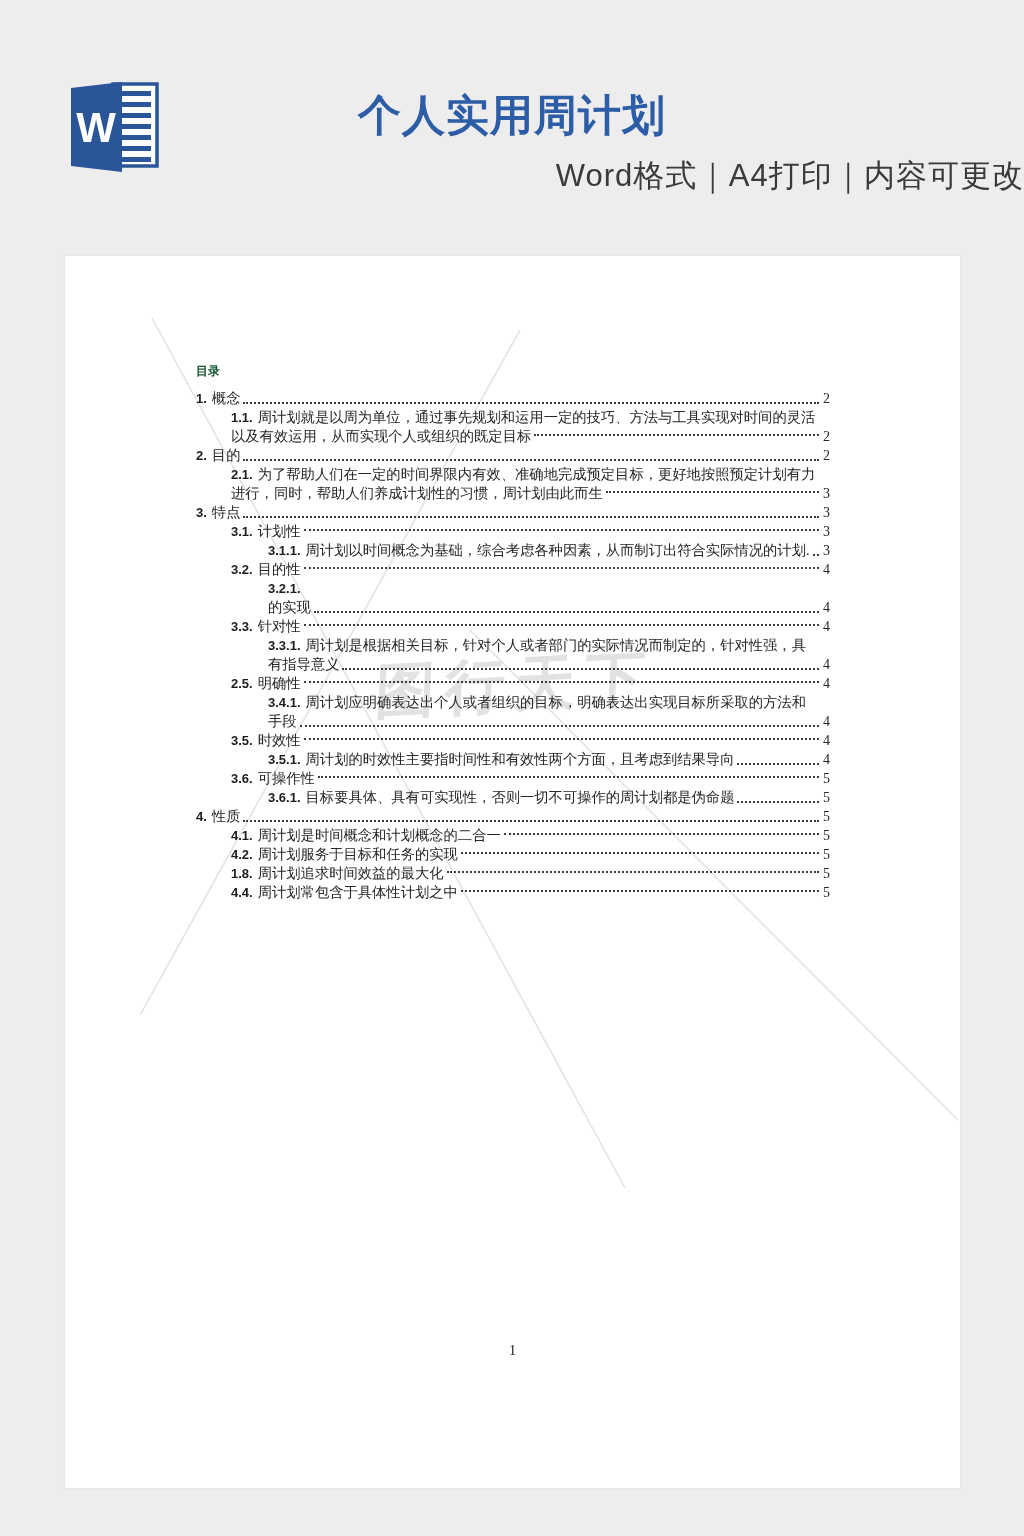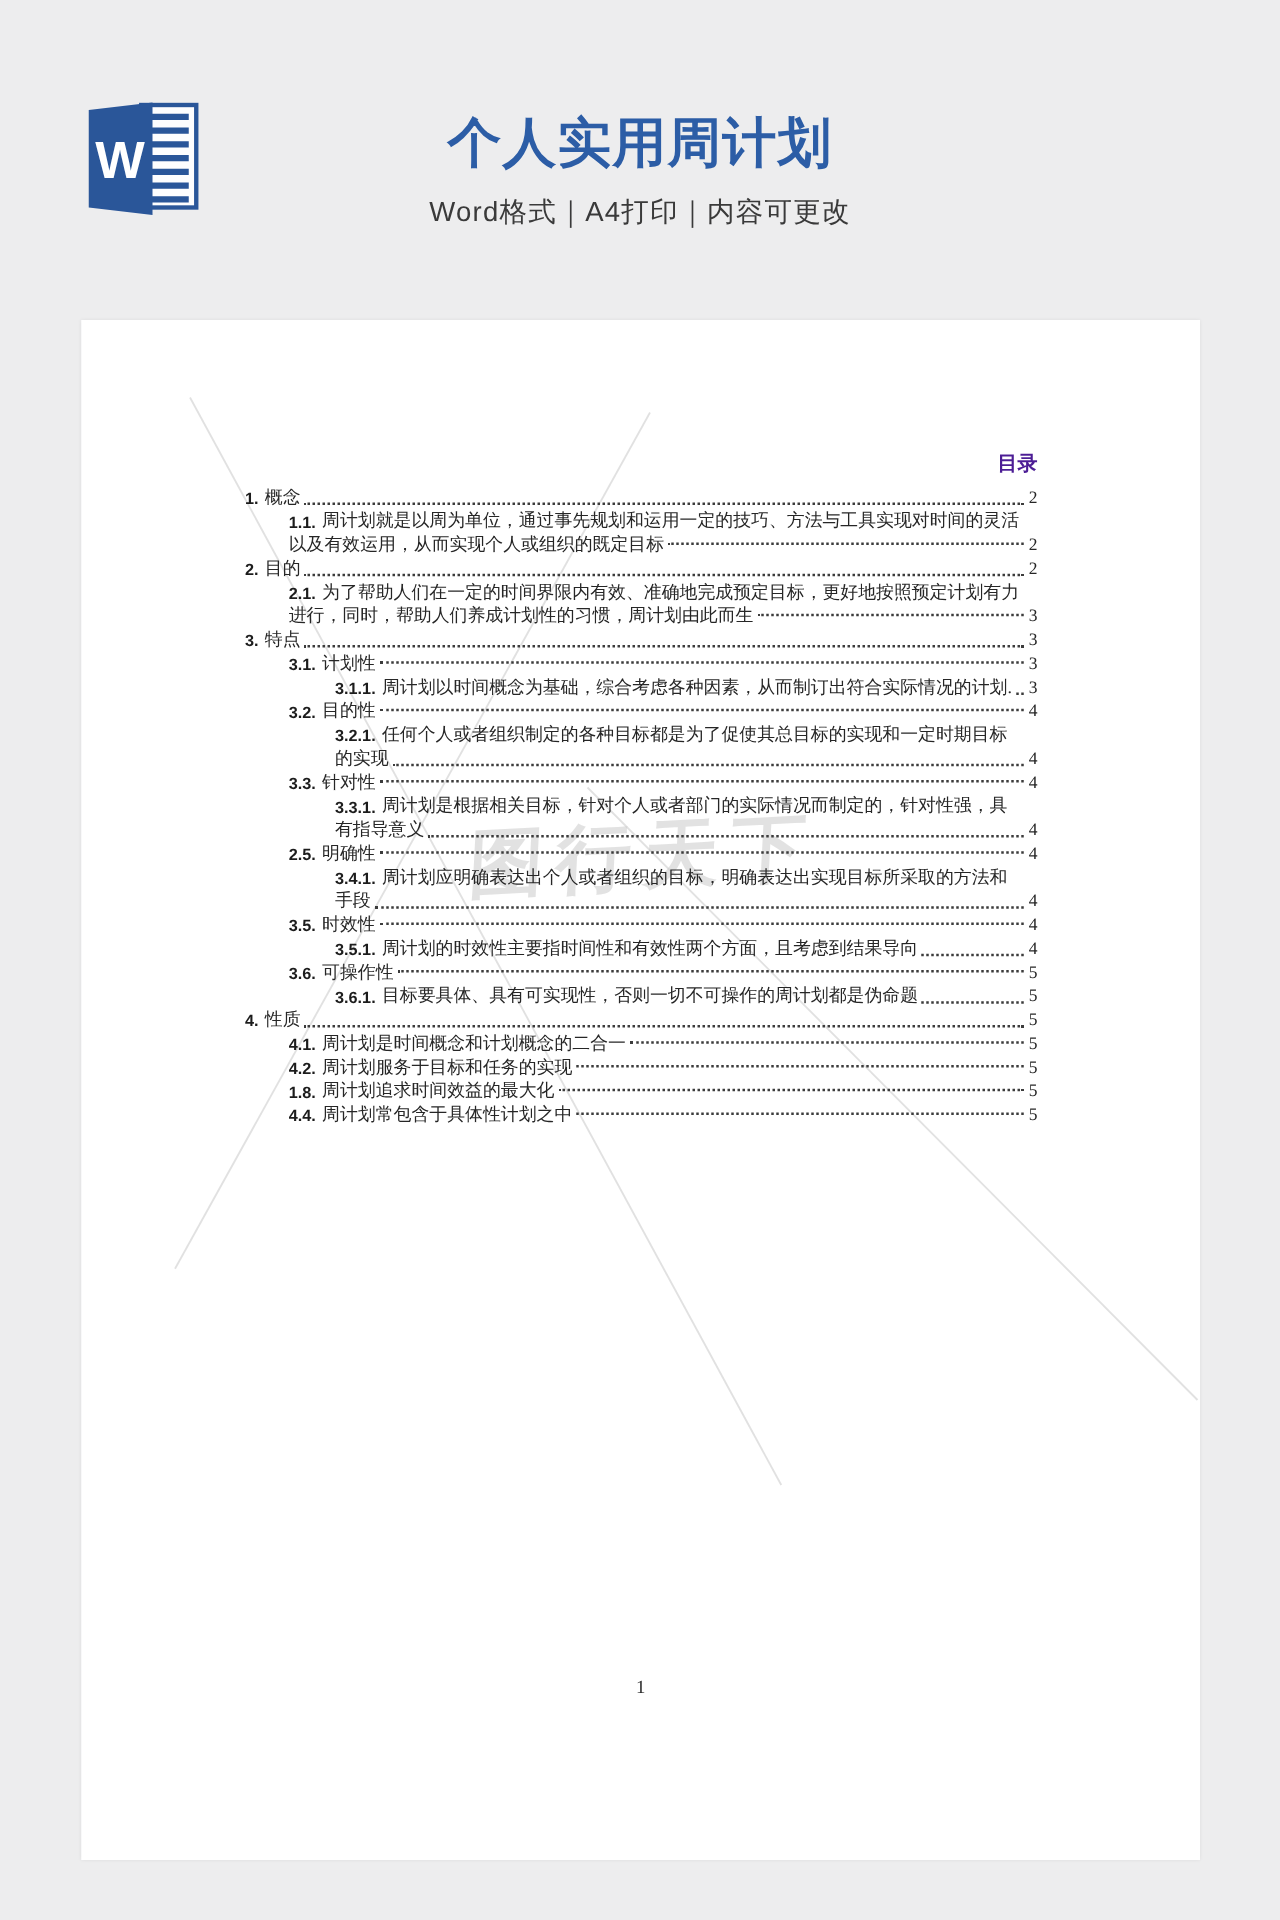--- a/index.html
+++ b/index.html
@@ -11,41 +11,41 @@
   }
   
   .hdr-icon{position:absolute;left:65px;top:80px;width:96px;height:94px;}
   .hdr-title{
     position:absolute;top:92px;left:0;right:0;text-align:center;
     font-family:"Liberation Sans","DejaVu Sans",sans-serif;
     font-size:43px;font-weight:bold;color:var(--accent,#2c5da6);
     letter-spacing:1px;line-height:1.1;
   }
   .hdr-subtitle{
-    position:absolute;top:155px;left:0;right:0;text-align:center;
+    position:absolute;top:155px;left:0;right:0;text-align:right;
     font-family:"Liberation Sans","DejaVu Sans",sans-serif;
-    font-size:22px;color:#3a3a3a;letter-spacing:1px;
+    font-size:31px;color:#3a3a3a;letter-spacing:1px;
   }
   
   .doc-page{
     position:absolute;left:65px;top:256px;width:895px;height:1232px;
     background:#ffffff;box-shadow:0 0 3px rgba(0,0,0,.07);
     box-sizing:border-box;padding:105px 130px 0 131px;
   }
   .wm-lines{position:absolute;left:0;top:0;width:895px;height:1232px;pointer-events:none;}
   .wm-text{
     position:absolute;left:310px;top:388px;width:320px;
     font-size:60px;font-weight:bold;letter-spacing:10px;
     color:var(--wm,#cccccc);opacity:.55;white-space:nowrap;
     transform:rotate(-3deg) skewX(-6deg);
     pointer-events:none;
   }
   .toc-title{
-    margin:0 0 7px 0;text-align:right;
-    font-size:16px;font-weight:bold;color:#4c1d95;line-height:21px;
+    margin:0 0 7px 0;text-align:left;
+    font-size:12px;font-weight:bold;color:#14532d;line-height:21px;
   }
   .toc{position:relative;}
   .toc-row{
     display:flex;align-items:flex-end;white-space:nowrap;
     line-height:19px;font-size:14.3px;
   }
   .toc-row .num{
     font-family:"Liberation Sans","DejaVu Sans",sans-serif;
     font-weight:bold;font-size:13px;margin-right:5px;line-height:19px;color:#1c1c1c;
   }
@@ -149,21 +149,20 @@
         <span class="pg">3</span>
       </div>
       <div class="toc-row lvl2">
         <span class="num">3.2.</span>
         <span class="txt">目的性</span>
         <span class="dots"></span>
         <span class="pg">4</span>
       </div>
       <div class="toc-row lvl3">
         <span class="num">3.2.1.</span>
-        <span class="txt">任何个人或者组织制定的各种目标都是为了促使其总目标的实现和一定时期目标</span>
       </div>
       <div class="toc-row lvl3">
         <span class="txt">的实现</span>
         <span class="dots"></span>
         <span class="pg">4</span>
       </div>
       <div class="toc-row lvl2">
         <span class="num">3.3.</span>
         <span class="txt">针对性</span>
         <span class="dots"></span>

